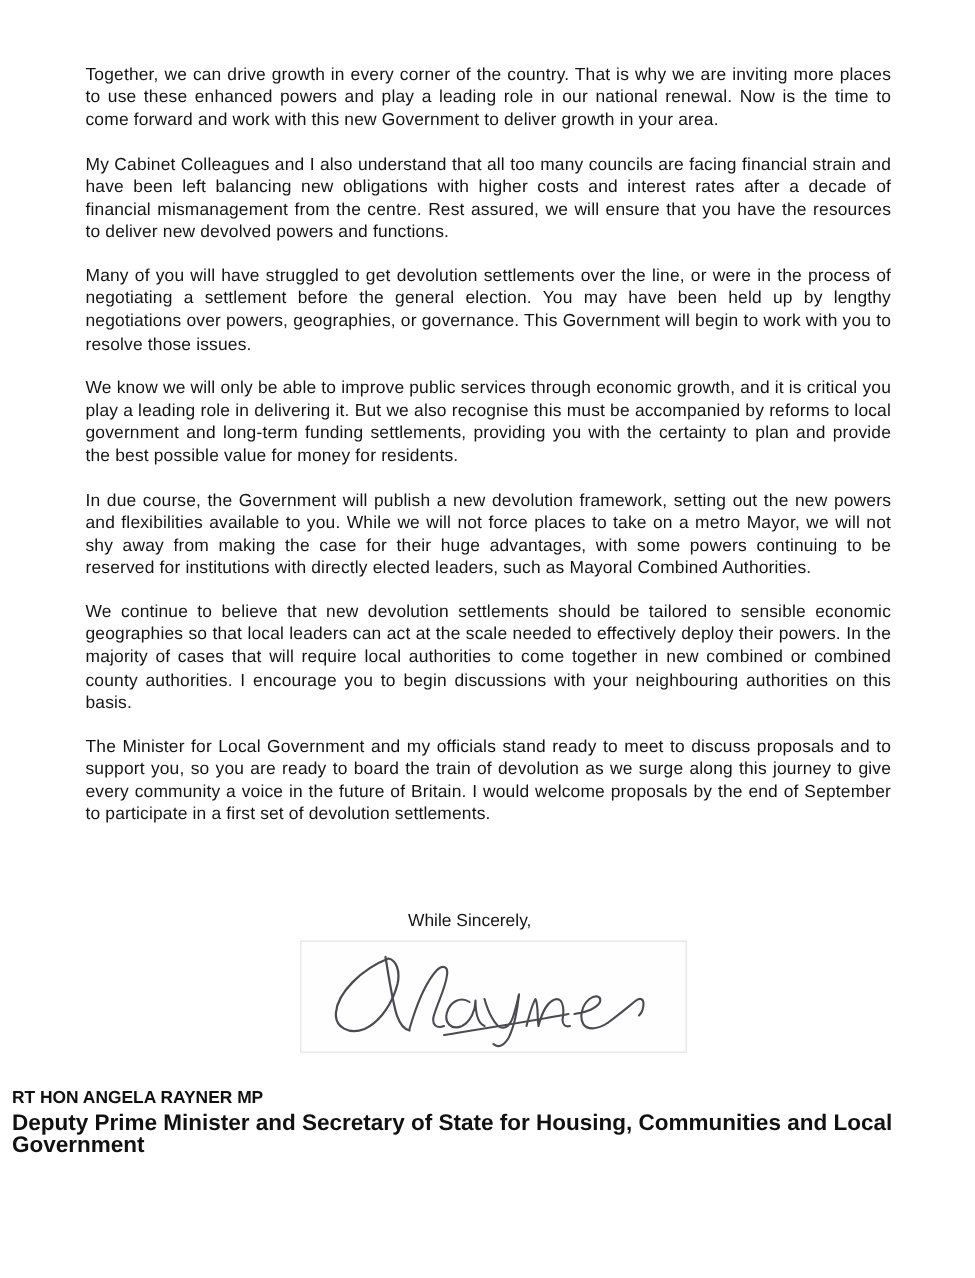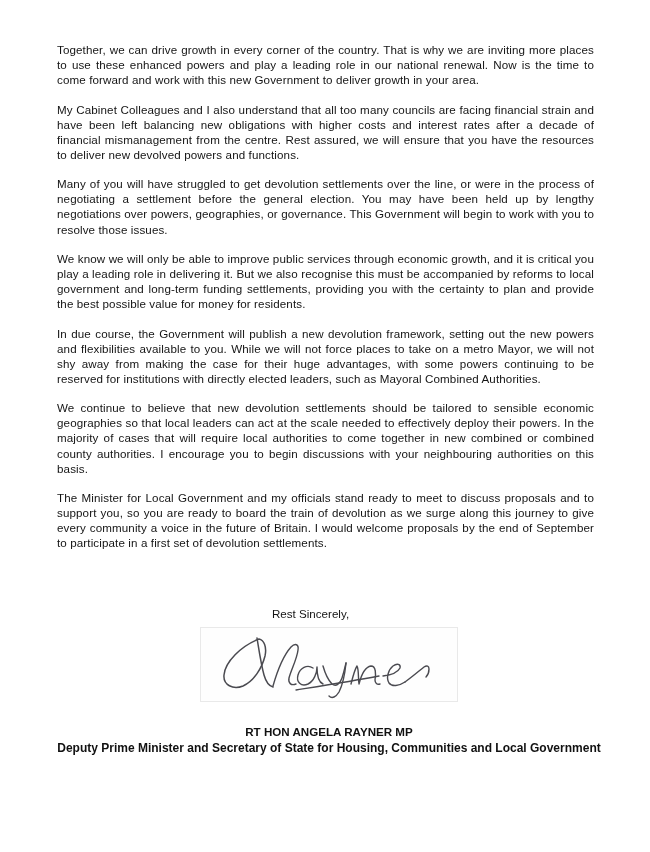--- a/index.html
+++ b/index.html
@@ -73,32 +73,32 @@
     position: absolute;
     left: 0;
     top: 0;
   }
 
   .signoff {
     position: absolute;
     left: 0;
     top: 724px;
     width: 650px;
-    text-align: center;
+    text-align: left;
   }
   .signoff-name {
     font-size: 11.6px;
     font-weight: bold;
     line-height: 15px;
     color: #111111;
     margin: 0;
     padding-left: 8px;
   }
   .signoff-title {
-    font-size: 12px;
+    font-size: 15px;
     font-weight: bold;
     line-height: 15px;
     color: #111111;
     margin: 2px 0 0 0;
     padding-left: 8px;
   }
 </style>
 </head>
 <body>
 
@@ -108,21 +108,21 @@
     <p class="para">Together, we can drive growth in every corner of the country. That is why we are inviting more places to use these enhanced powers and play a leading role in our national renewal. Now is the time to come forward and work with this new Government to deliver growth in your area.</p>
     <p class="para">My Cabinet Colleagues and I also understand that all too many councils are facing financial strain and have been left balancing new obligations with higher costs and interest rates after a decade of financial mismanagement from the centre. Rest assured, we will ensure that you have the resources to deliver new devolved powers and functions.</p>
     <p class="para">Many of you will have struggled to get devolution settlements over the line, or were in the process of negotiating a settlement before the general election. You may have been held up by lengthy negotiations over powers, geographies, or governance. This Government will begin to work with you to resolve those issues.</p>
     <p class="para">We know we will only be able to improve public services through economic growth, and it is critical you play a leading role in delivering it. But we also recognise this must be accompanied by reforms to local government and long-term funding settlements, providing you with the certainty to plan and provide the best possible value for money for residents.</p>
     <p class="para">In due course, the Government will publish a new devolution framework, setting out the new powers and flexibilities available to you. While we will not force places to take on a metro Mayor, we will not shy away from making the case for their huge advantages, with some powers continuing to be reserved for institutions with directly elected leaders, such as Mayoral Combined Authorities.</p>
     <p class="para">We continue to believe that new devolution settlements should be tailored to sensible economic geographies so that local leaders can act at the scale needed to effectively deploy their powers. In the majority of cases that will require local authorities to come together in new combined or combined county authorities. I encourage you to begin discussions with your neighbouring authorities on this basis.</p>
     <p class="para">The Minister for Local Government and my officials stand ready to meet to discuss proposals and to support you, so you are ready to board the train of devolution as we surge along this journey to give every community a voice in the future of Britain. I would welcome proposals by the end of September to participate in a first set of devolution settlements.</p>
   </div>
 
   <div class="closing-block">
-    <p class="closing-salutation">Rest Sincerely,</p>
+    <p class="closing-salutation">While Sincerely,</p>
 
     <div class="signature-frame">
       <svg width="256" height="73" viewBox="0 0 256 73" xmlns="http://www.w3.org/2000/svg">
         <g fill="none" stroke="#4a4a50" stroke-linecap="round" stroke-linejoin="round">
 
           <path d="M58 11 C40 18, 24 34, 23 47 C22 57, 32 62, 42 58 C53 53, 61 40, 64 28 C66 19, 63 12, 58 11 Z" stroke-width="1.5"></path>
           <path d="M56 10 C58 22, 60 36, 63 47 C65 54, 68 58, 72 59" stroke-width="1.5"></path>
 
           <path d="M72 58 C76 44, 82 28, 90 19 C94 15, 98 16, 97 22 C96 31, 90 42, 88 50 C87 55, 90 58, 95 56" stroke-width="1.4"></path>
 

